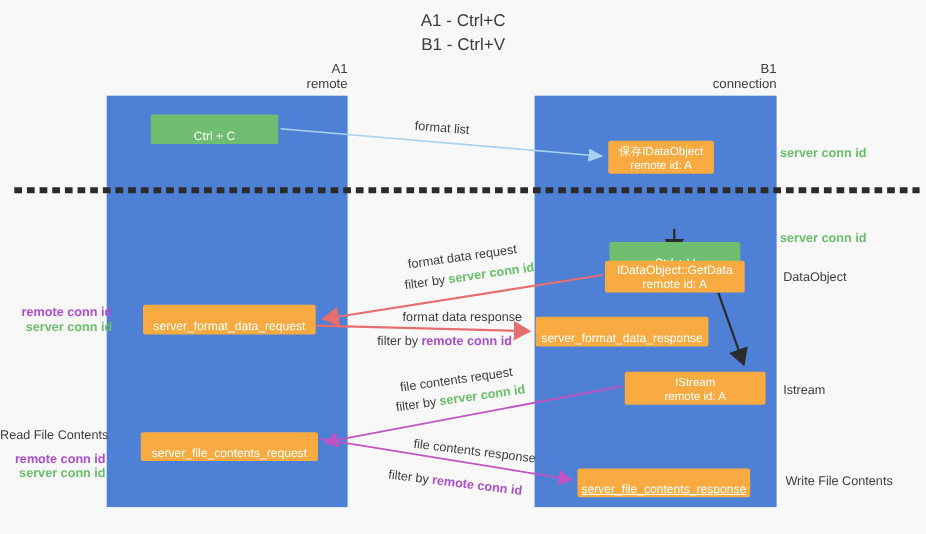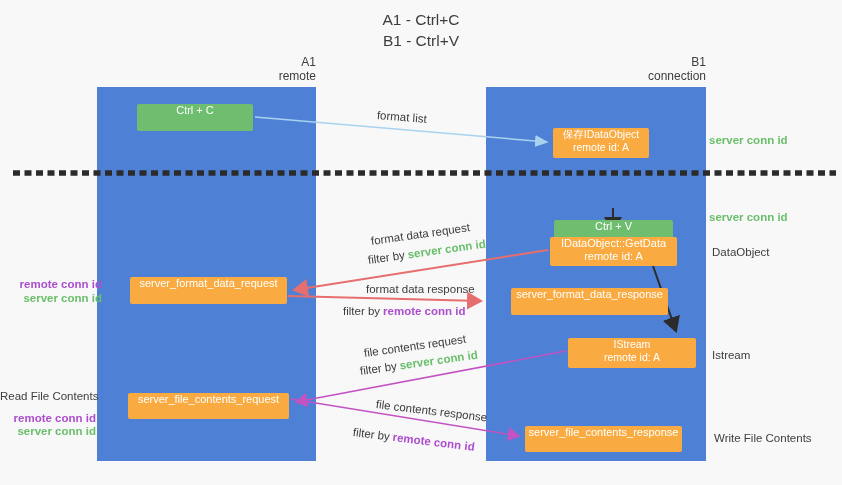--- a/index.html
+++ b/index.html
@@ -25,21 +25,21 @@
   .lane{
     position:absolute;top:87px;height:374px;
     background:var(--lane-blue,#4e80d5);
     z-index:1;
   }
   .lane.left{left:97px;width:219px;}
   .lane.right{left:486px;width:220px;}
   svg.overlay{position:absolute;left:0;top:0;z-index:2;}
   .box{
     position:absolute;z-index:3;
-    display:flex;flex-direction:column;align-items:center;justify-content:flex-start;
+    display:flex;flex-direction:column;align-items:center;justify-content:flex-end;
     color:#fff;text-align:center;font-size:11px;line-height:13px;
     border-radius:2px;white-space:nowrap;
   }
   .box.green{background:var(--box-green,#6fbe70);}
   .box.orange{background:var(--box-orange,#f9ab41);}
   .alabel{
     position:absolute;z-index:4;white-space:nowrap;
     font-size:11.5px;color:var(--text-dark,#3d3d3d);
     transform-origin:left center;
   }
@@ -128,34 +128,34 @@
 
   <div class="box orange" style="left:550px;top:237px;width:127px;height:29px;font-size:11px;">
     <div>IDataObject::GetData</div>
     <div>remote id: A</div>
   </div>
 
   <div class="box orange" style="left:130px;top:277px;width:157px;height:27px;">
     <div>server_format_data_request</div>
   </div>
 
-  <div class="box orange" style="left:487px;top:288px;width:157px;height:27px;margin-left:24px;">
+  <div class="box orange" style="left:487px;top:288px;width:157px;height:27px;">
     <div>server_format_data_response</div>
   </div>
 
   <div class="box orange" style="left:568px;top:338px;width:128px;height:30px;font-size:10.5px;">
     <div>IStream</div>
     <div>remote id: A</div>
   </div>
 
   <div class="box orange" style="left:128px;top:393px;width:161px;height:26px;">
     <div>server_file_contents_request</div>
   </div>
 
-  <div class="box orange" style="left:525px;top:426px;width:157px;height:26px;">
+  <div class="box orange" style="left:525px;top:426px;width:157px;height:26px;text-decoration:underline;">
     <div>server_file_contents_response</div>
   </div>
 
   <div class="alabel" style="left:377px;top:109px;transform:rotate(4.5deg);">format list</div>
 
   <div class="alabel" style="left:371px;top:235px;transform:rotate(-8deg);">format data request</div>
   <div class="alabel" style="left:368px;top:254px;transform:rotate(-8deg);">
     <span class="filter-prefix">filter by</span><span class="t-green">server conn id</span>
   </div>
 

